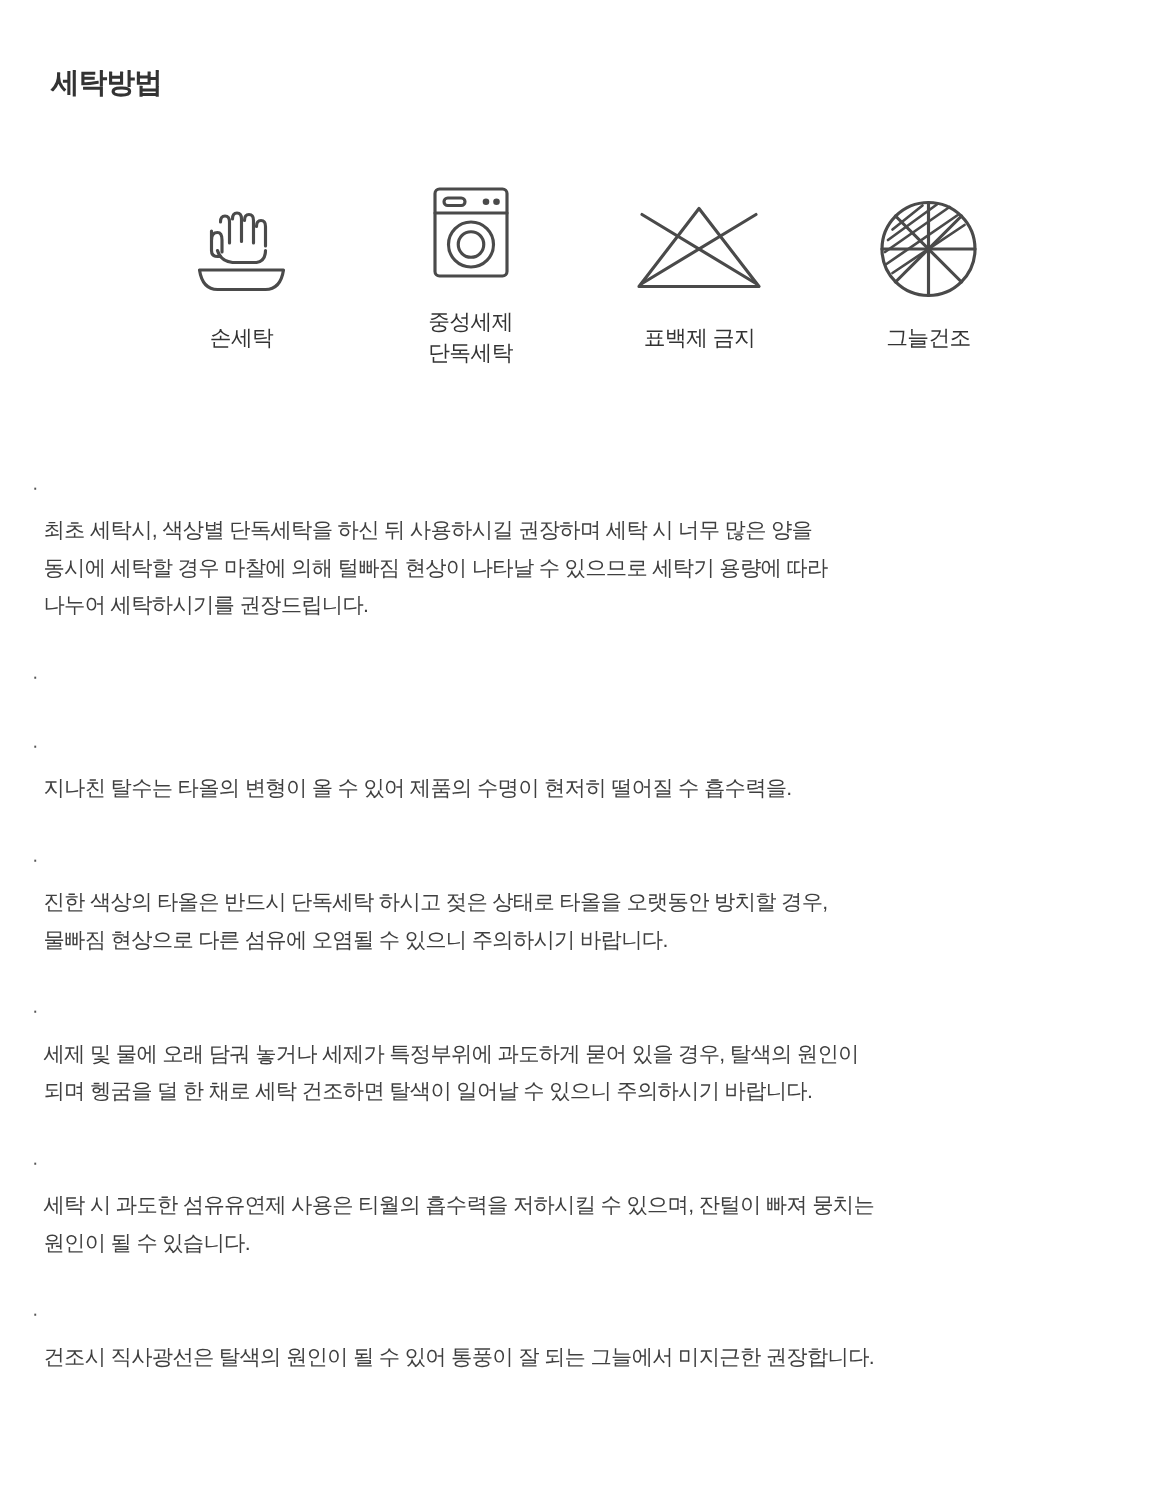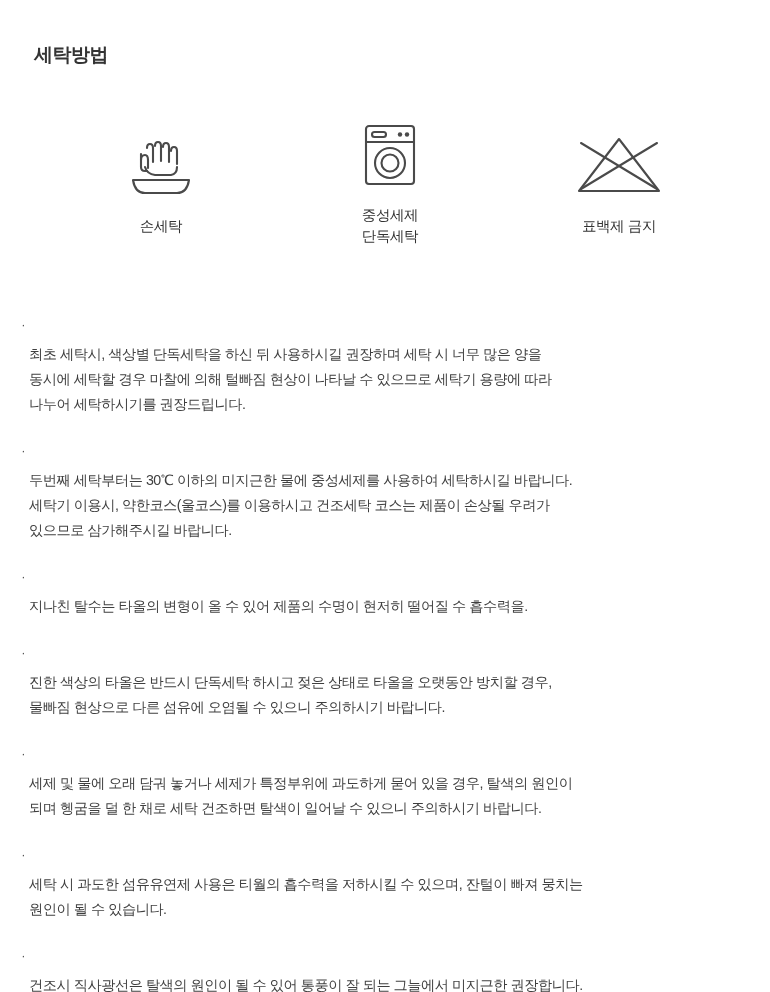--- a/index.html
+++ b/index.html
@@ -134,37 +134,53 @@
         <svg width="92" height="62" viewBox="0 0 92 62" fill="none" stroke="#4a4a4a" stroke-width="2.1" stroke-linecap="round" stroke-linejoin="round">
           <path d="M46 4 L86 56 L6 56 Z"></path>
           <line x1="8" y1="8" x2="84" y2="54"></line>
           <line x1="84" y1="8" x2="8" y2="54"></line>
         </svg>
       </div>
       <div class="icon-label">표백제 금지</div>
     </div>
 
 
+    <div class="icon-cell">
+      <div class="icon-glyph">
+        <svg width="76" height="70" viewBox="0 0 76 70" fill="none" stroke="#4a4a4a" stroke-width="2.1" stroke-linecap="round" stroke-linejoin="round">
+          <circle cx="38" cy="35" r="31"></circle>
+          <line x1="38" y1="4" x2="38" y2="66"></line>
+          <line x1="7" y1="35" x2="69" y2="35"></line>
+          <line x1="16" y1="13" x2="60" y2="57"></line>
+          <line x1="60" y1="13" x2="16" y2="57"></line>
+          <g stroke-width="1.8">
+            <line x1="14" y1="22" x2="34" y2="6"></line>
+            <line x1="11" y1="29" x2="44" y2="5"></line>
+            <line x1="9" y1="37" x2="52" y2="7"></line>
+            <line x1="10" y1="45" x2="58" y2="12"></line>
+            <line x1="14" y1="51" x2="62" y2="19"></line>
+          </g>
+        </svg>
+      </div>
+      <div class="icon-label">그늘건조</div>
+    </div>
 
   </div>
 
   <div class="notes">
 
     <div class="note">
       <span class="bullet">·</span>
       <span class="note-text">최초 세탁시, 색상별 단독세탁을 하신 뒤 사용하시길 권장하며 세탁 시 너무 많은 양을
 동시에 세탁할 경우 마찰에 의해 털빠짐 현상이 나타날 수 있으므로 세탁기 용량에 따라
 나누어 세탁하시기를 권장드립니다.</span>
     </div>
 
     <div class="note">
       <span class="bullet">·</span>
-      <span class="note-text">두번째 세탁부터는 30℃ 이하의 미지근한 물에 중성세제를 사용하여 세탁하시길 바랍니다.
-세탁기 이용시, 약한코스(울코스)를 이용하시고 건조세탁 코스는 제품이 손상될 우려가
-있으므로 삼가해주시길 바랍니다.</span>
     </div>
 
     <div class="note">
       <span class="bullet">·</span>
       <span class="note-text">지나친 탈수는 타올의 변형이 올 수 있어 제품의 수명이 현저히 떨어질 수 흡수력을.</span>
     </div>
 
     <div class="note">
       <span class="bullet">·</span>
       <span class="note-text">진한 색상의 타올은 반드시 단독세탁 하시고 젖은 상태로 타올을 오랫동안 방치할 경우,

